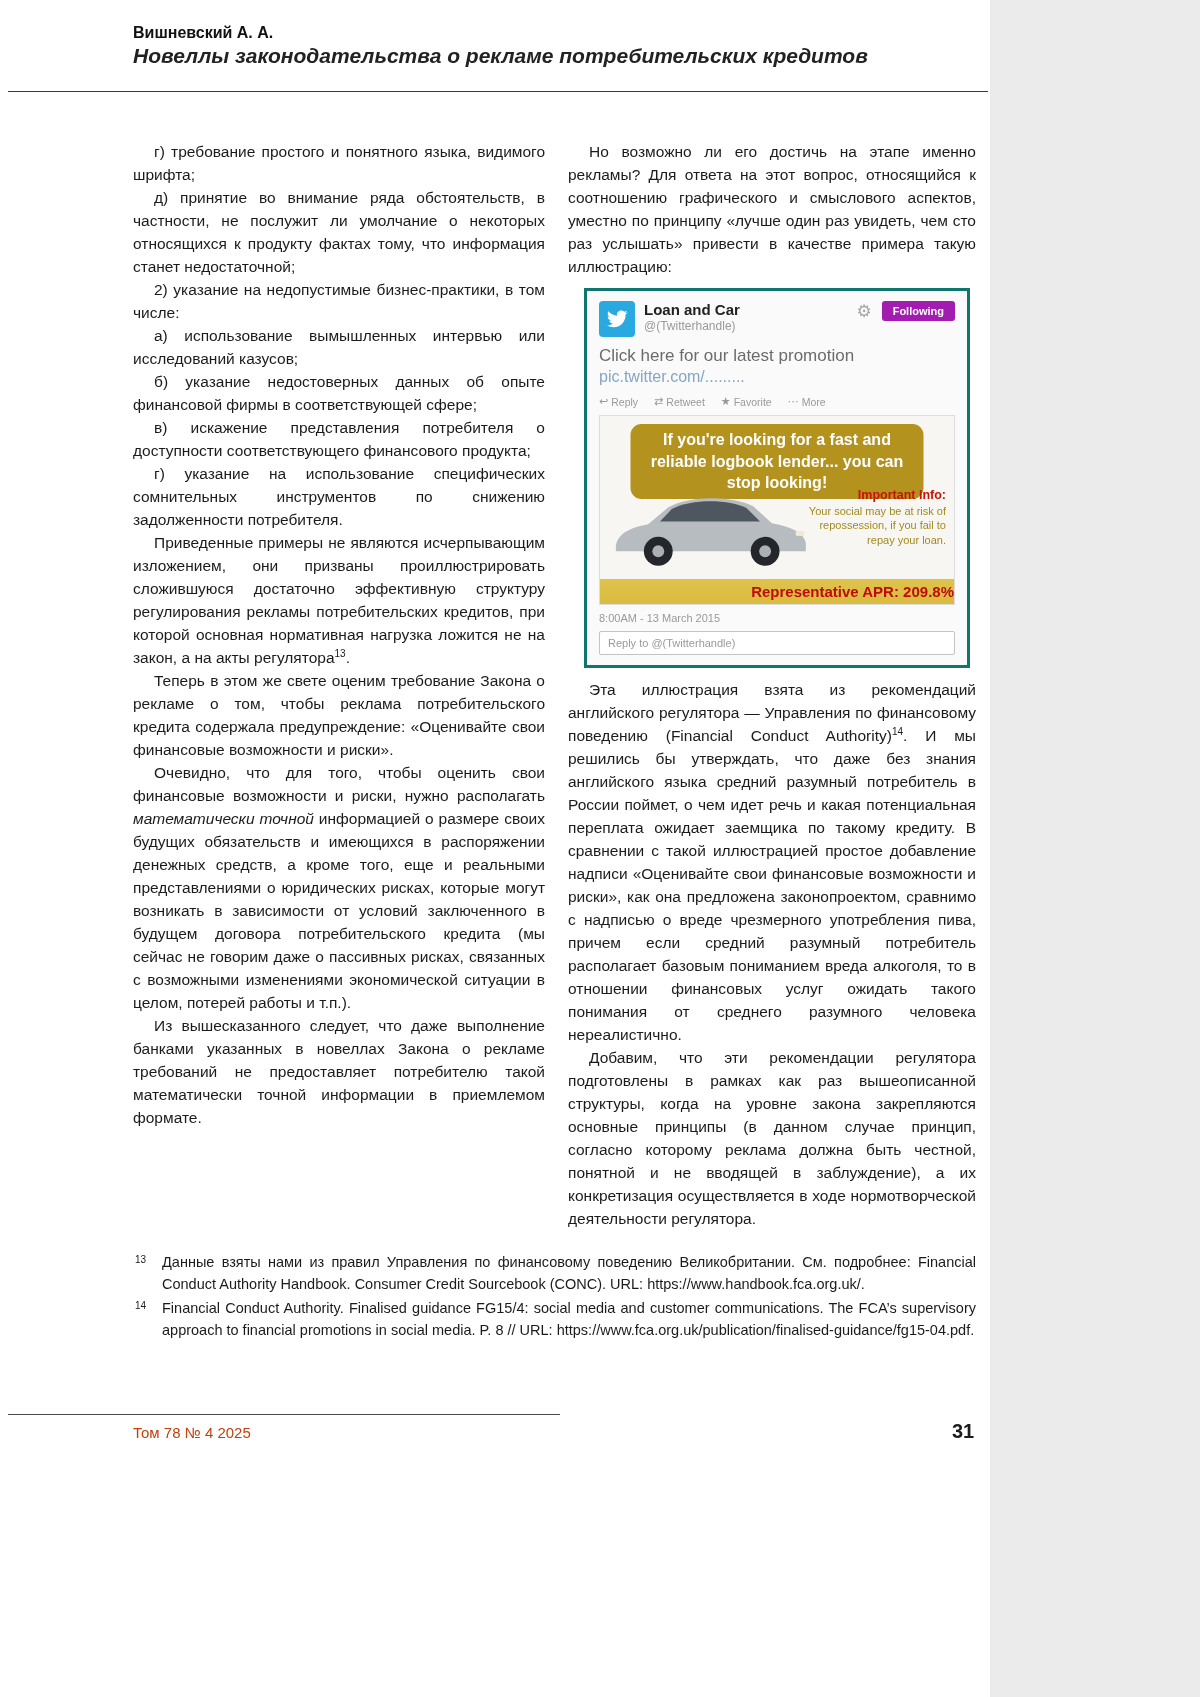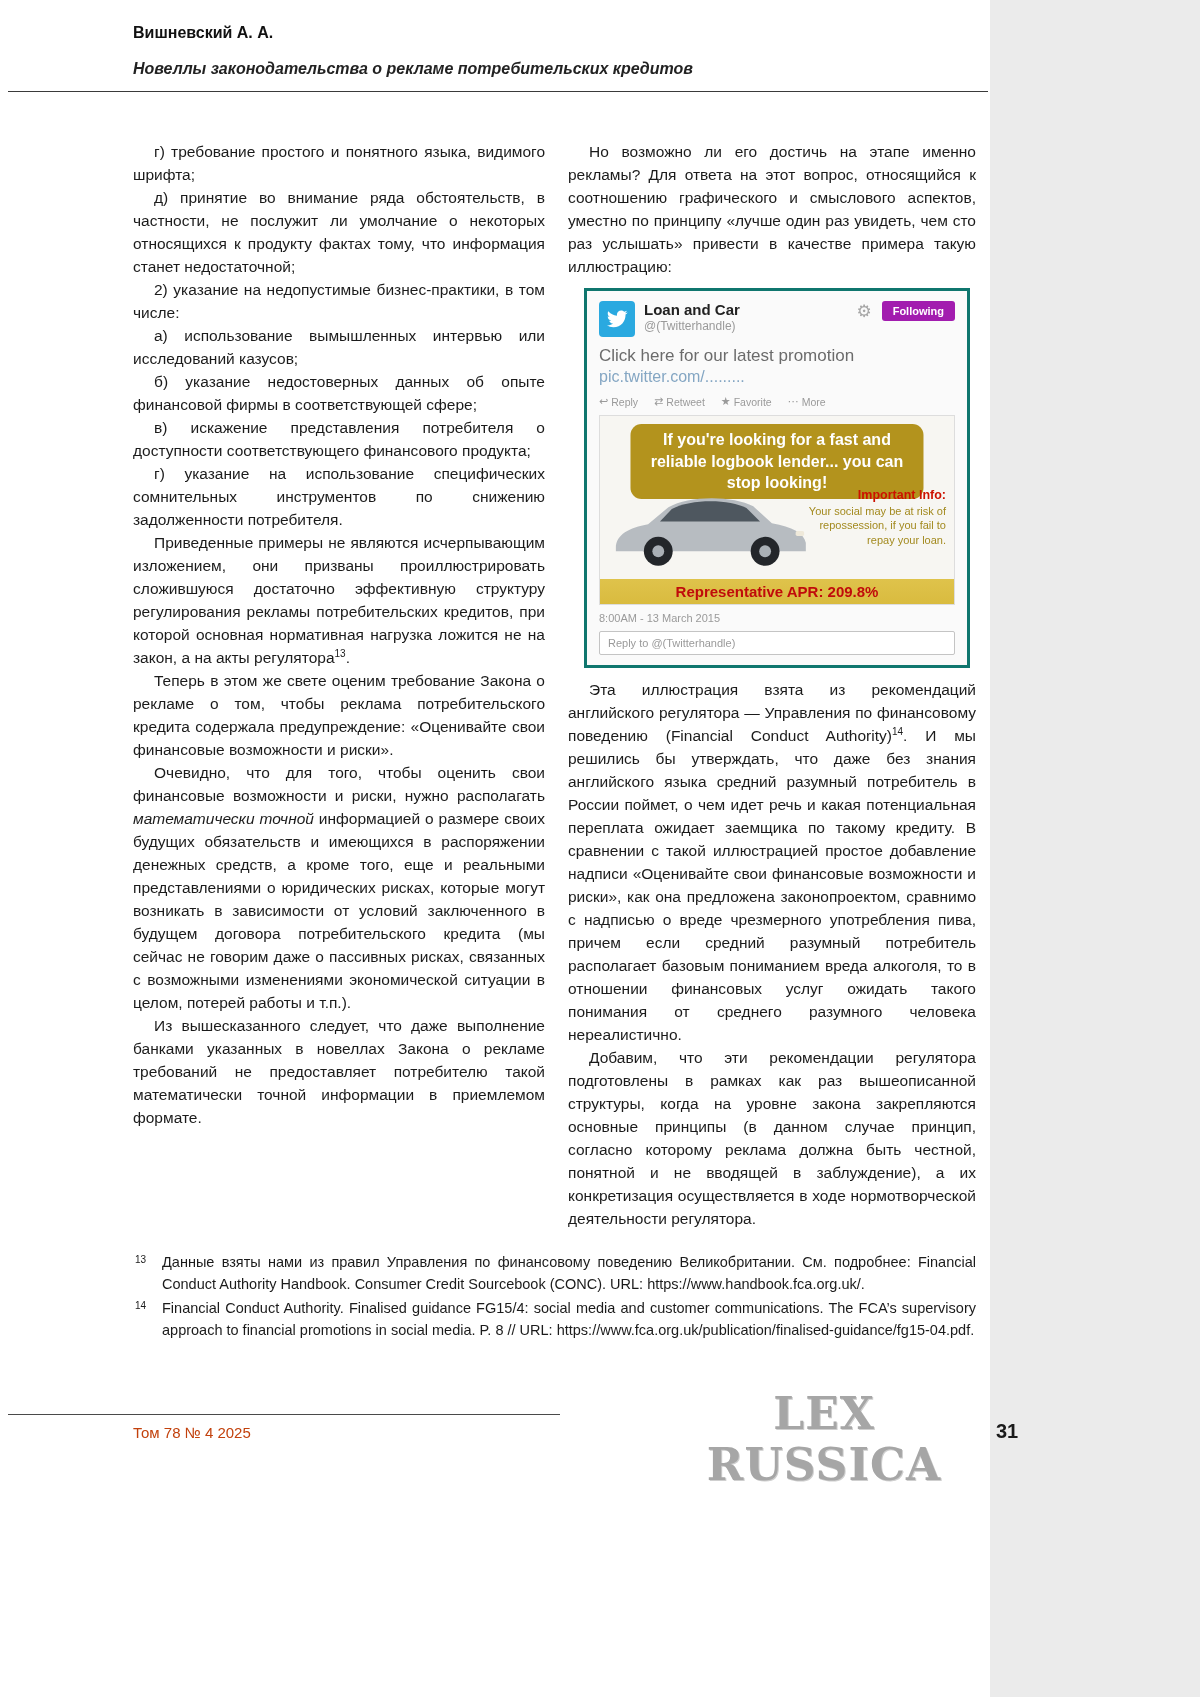--- a/index.html
+++ b/index.html
@@ -3,21 +3,21 @@
 <meta charset="utf-8">
 <style>
   html,body{margin:0;padding:0;background:#fff;}
   .page{position:relative;width:1200px;height:1697px;background:#ffffff;overflow:hidden;
         font-family:"Liberation Sans","DejaVu Sans",sans-serif;color:#1b1b1b;}
   .side-band{position:absolute;top:0;right:0;width:210px;height:1697px;background:#ebebeb;}
 
   
   .page-header{position:absolute;top:24px;left:133px;width:840px;}
   .author{font-weight:bold;font-size:16px;color:#111;}
-  .subtitle{font-style:italic;font-weight:bold;font-size:16px;margin-top:18px;color:#222;}
+  .subtitle{font-style:italic;font-weight:bold;font-size:21px;margin-top:2px;color:#222;}
   .header-rule{position:absolute;top:91px;left:8px;width:980px;border-top:1.6px solid #3a3a3a;}
 
   
   .columns{position:absolute;top:140px;left:133px;width:843px;display:flex;gap:23px;}
   .col-left{width:412px;}
   .col-right{width:408px;}
   .para{margin:0;text-indent:21px;font-size:15.5px;line-height:23px;text-align:justify;}
   .para sup{font-size:10px;line-height:0;}
   .para i{font-style:italic;}
 
@@ -39,36 +39,36 @@
   .tweet-action .g{font-size:11px;}
 
   .ad{position:relative;background:#f7f6f2;border:1px solid #ddd;height:188px;margin-top:3px;overflow:hidden;}
   .ad-banner{position:absolute;top:8px;left:50%;transform:translateX(-50%);width:76%;background:#b3931d;
              color:#fff;font-size:16px;font-weight:bold;text-align:center;padding:5px 12px;border-radius:11px;line-height:1.35;}
   .ad-car{position:absolute;left:4px;bottom:28px;}
   .ad-info{position:absolute;right:8px;top:72px;width:152px;text-align:right;}
   .ad-info-label{color:#cc1100;font-weight:bold;font-size:12.5px;}
   .ad-info-text{color:#a38a1f;font-size:11px;line-height:1.3;margin-top:2px;}
   .ad-apr{position:absolute;left:0;right:0;bottom:0;background:linear-gradient(#ead26135,#d9bb3f),#dcbf45;
-          background-color:#dcbf45;color:#c00b0b;font-weight:bold;font-size:15px;text-align:center;padding:4px 0;}
+          background-color:#dcbf45;color:#c00b0b;font-weight:bold;font-size:15px;text-align:right;padding:4px 0;}
   .tweet-time{color:#9a9a9a;font-size:11px;margin-top:7px;}
   .tweet-reply{border:1px solid #c4c4c4;background:#fff;color:#9a9a9a;font-size:11px;padding:5px 8px;margin-top:7px;border-radius:2px;}
 
   
   .footnotes{position:absolute;top:1252px;left:133px;width:843px;font-size:14.5px;line-height:21.5px;text-align:justify;}
   .footnote{position:relative;padding-left:29px;margin-bottom:3px;}
   .fn-num{position:absolute;left:2px;top:-3px;font-size:10px;}
 
   
   .footer-rule{position:absolute;top:1414px;left:8px;width:552px;border-top:1.2px solid #4a4a4a;}
   .volume{position:absolute;top:1424px;left:133px;font-size:15px;color:#c2410c;}
   .logo{position:absolute;top:1388px;left:666px;width:316px;text-align:center;
         font-family:"DejaVu Serif","Liberation Serif",serif;font-weight:bold;font-size:44px;
         color:#a6a6a6;letter-spacing:1px;text-shadow:1px 1px 0 #cfcfcf;}
-  .page-number{position:absolute;top:1420px;left:996px;font-size:20px;font-weight:bold;color:#1b1b1b;}
+  .page-number{position:absolute;top:1420px;left:952px;font-size:20px;font-weight:bold;color:#1b1b1b;}
 </style>
 </head>
 <body>
 
 <div class="page">
   <div class="side-band"></div>
 
   <header class="page-header">
     <div class="author">Вишневский А. А.</div>
     <div class="subtitle">Новеллы законодательства о рекламе потребительских кредитов</div>
@@ -165,15 +165,14 @@
     </section>
   </main>
 
   <section class="footnotes" id="footnotes">
       <div class="footnote"><span class="fn-num">13</span><span>Данные взяты нами из правил Управления по финансовому поведению Великобритании. См. подробнее: Financial Conduct Authority Handbook. Consumer Credit Sourcebook (CONC). URL: https://www.handbook.fca.org.uk/.</span></div>
       <div class="footnote"><span class="fn-num">14</span><span>Financial Conduct Authority. Finalised guidance FG15/4: social media and customer communications. The FCA’s supervisory approach to financial promotions in social media. P. 8 // URL: https://www.fca.org.uk/publication/finalised-guidance/fg15-04.pdf.</span></div>
     </section>
 
   <div class="footer-rule"></div>
   <div class="volume">Том 78 № 4 2025</div>
-  <div class="logo">LEX RUSSICA</div>
   <div class="page-number">31</div>
 </div>
 
 </body></html>

